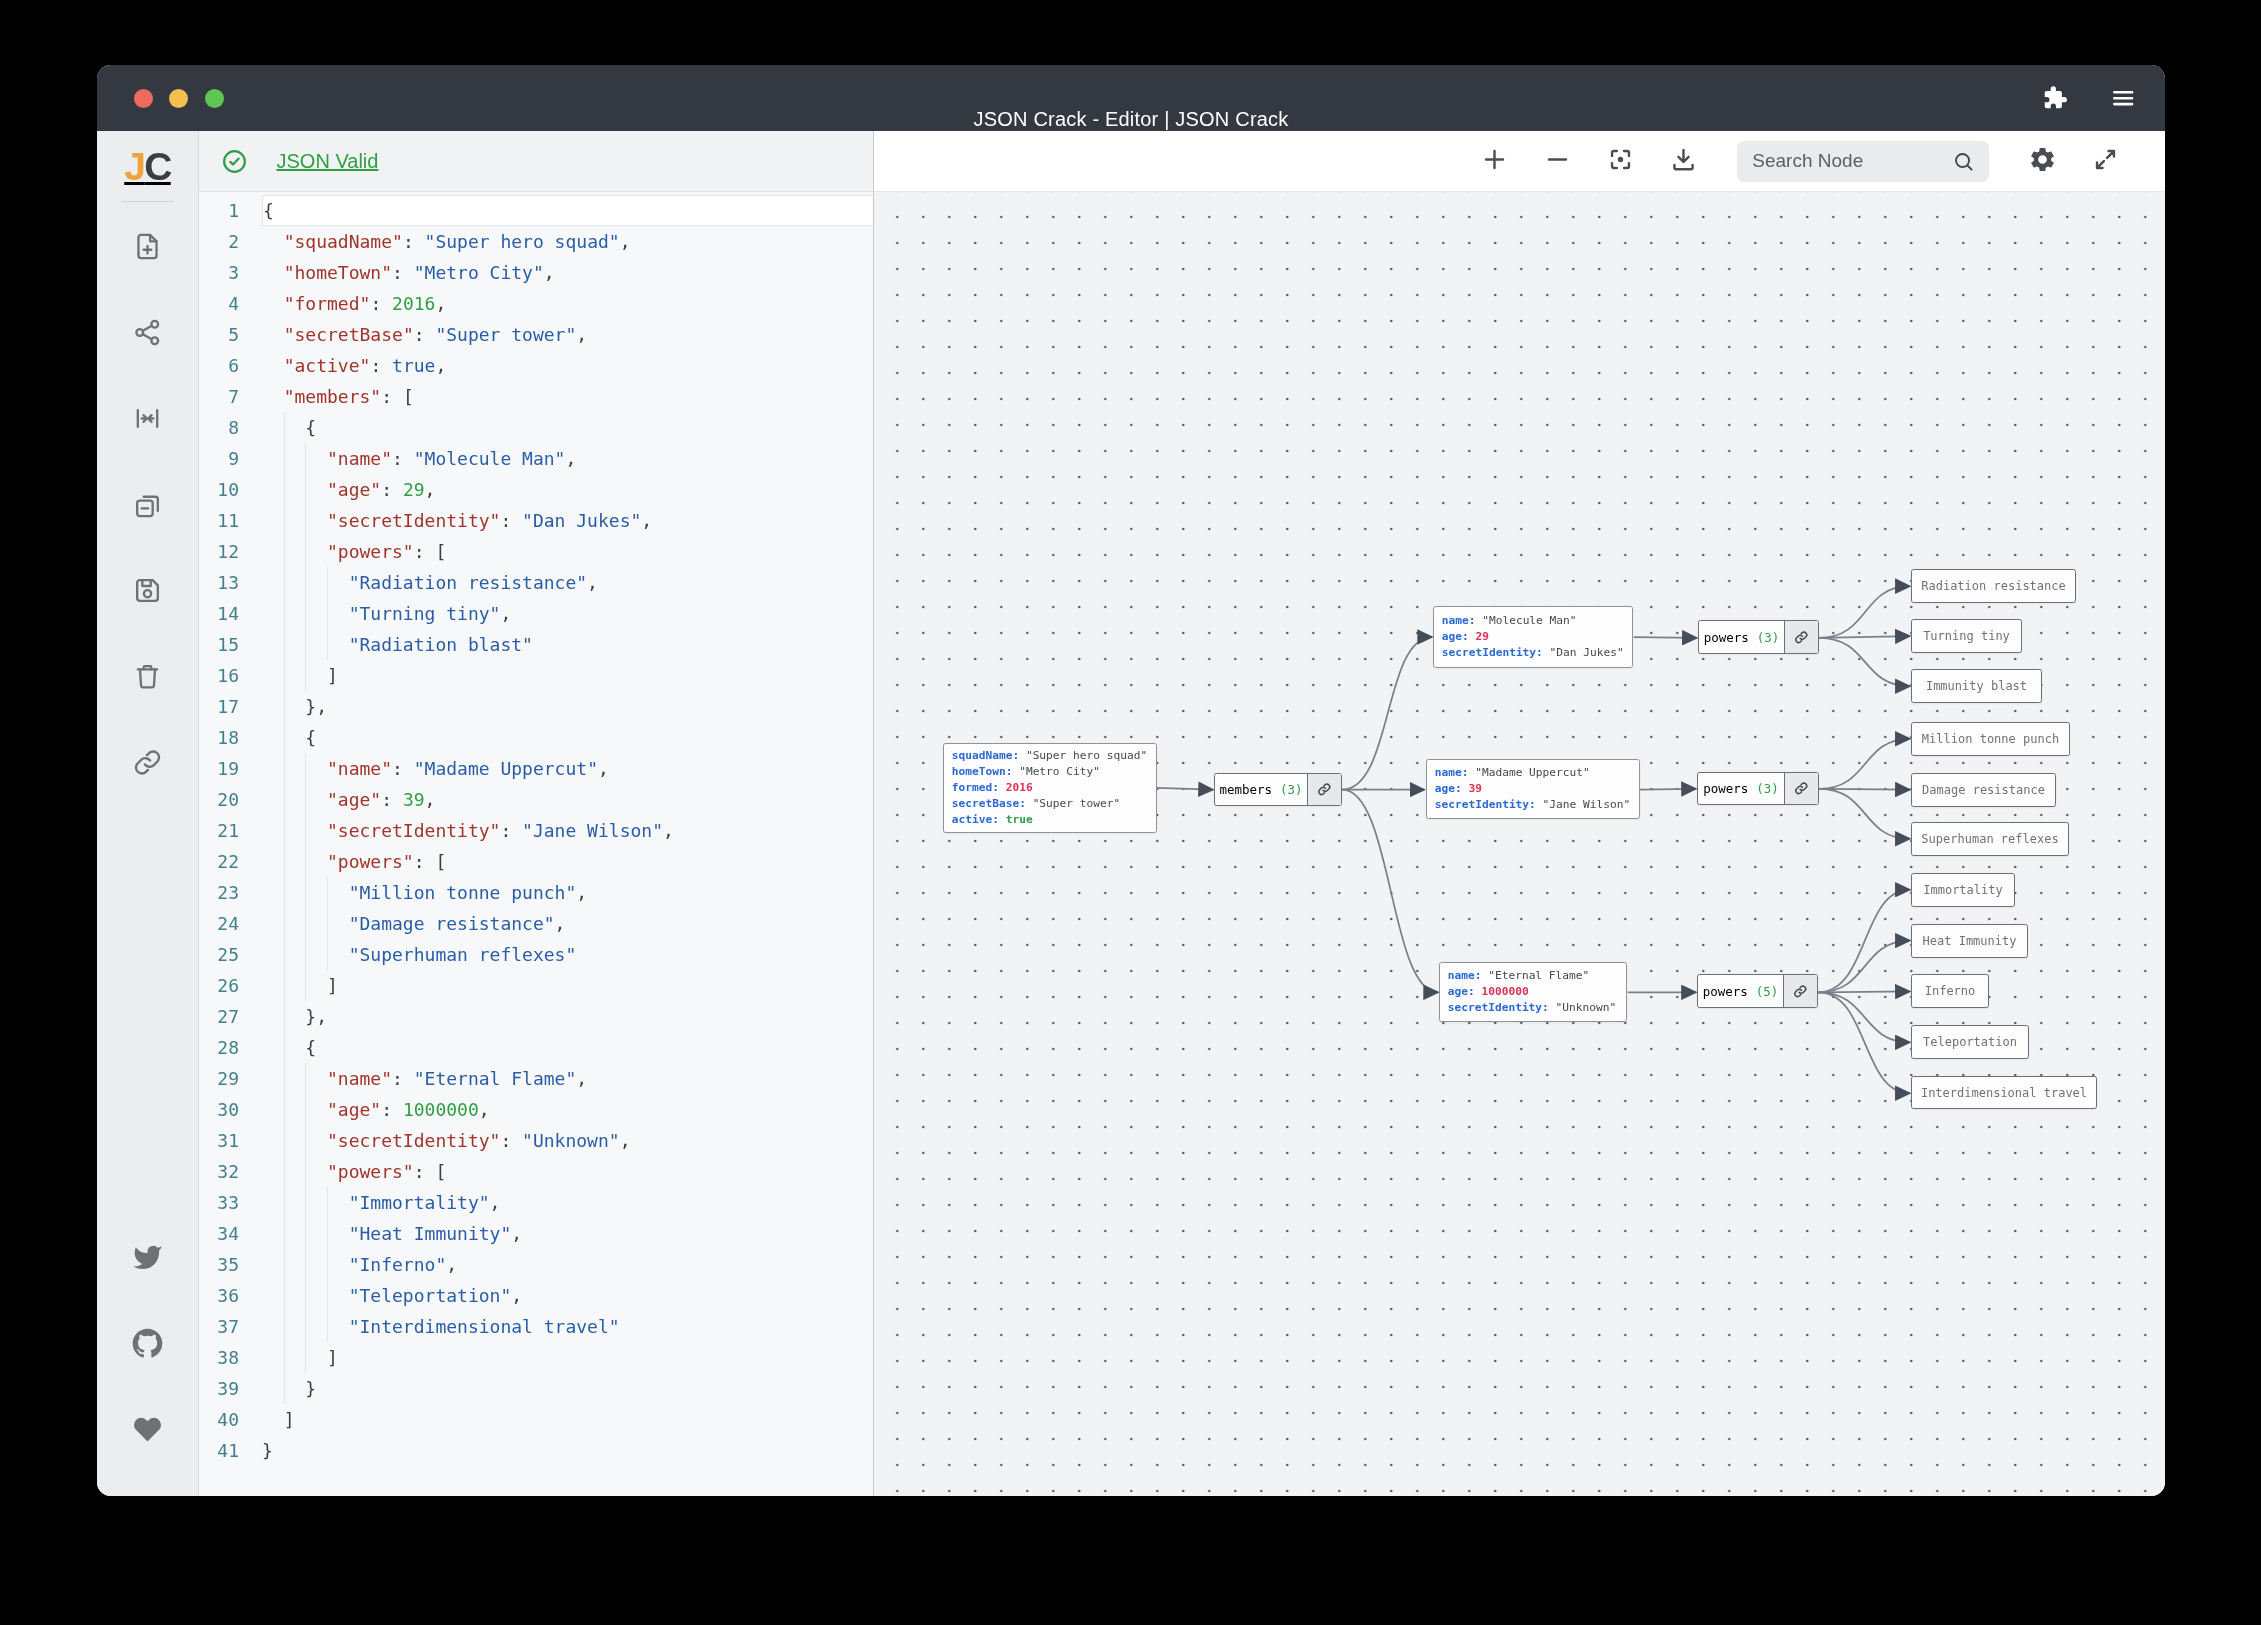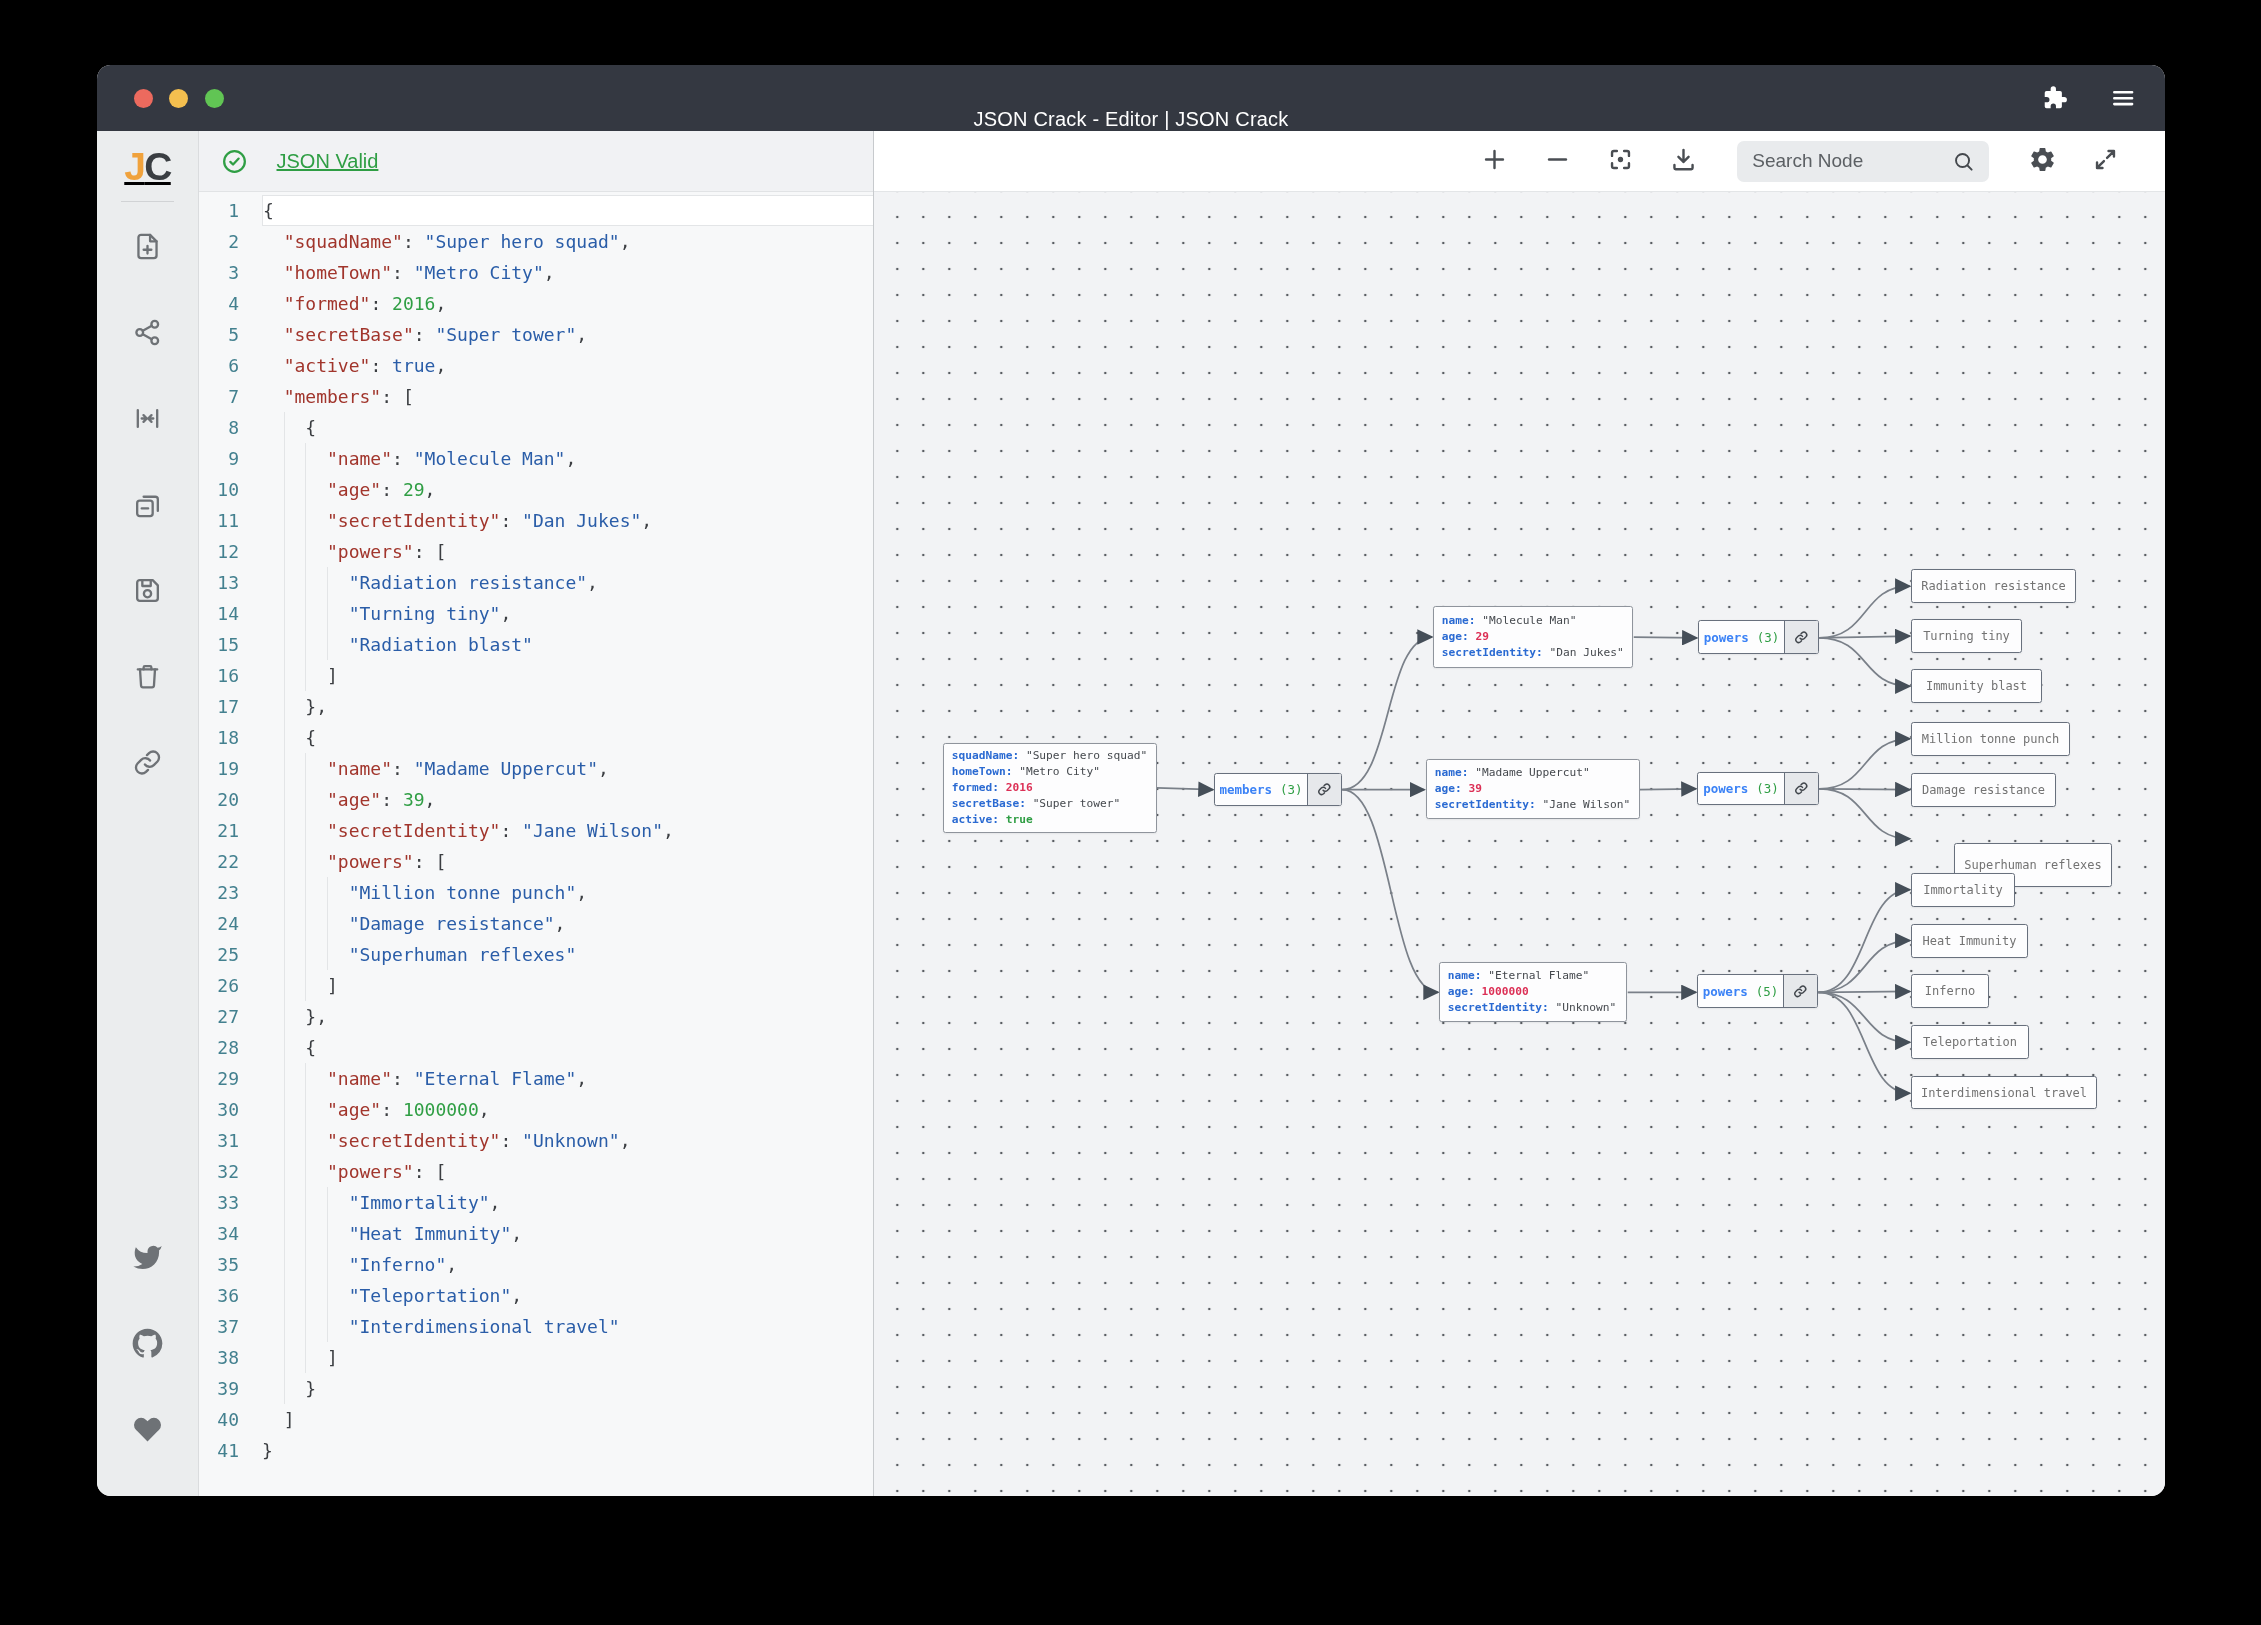--- a/index.html
+++ b/index.html
@@ -67,21 +67,21 @@
   #edges { position:absolute; left:0; top:0; width:100%; height:100%; }
 
   .gnode { position:absolute; background:#fdfdfe; border:1.3px solid #8f949c; border-radius:2.6px;
            font-family:"DejaVu Sans Mono", monospace; box-shadow:0 0.9px 1.7px rgba(0,0,0,.06); cursor:pointer; }
   .gnode.object { display:flex; flex-direction:column; justify-content:center; padding:5.2px 7.8px; }
   .gnode.object .row { font-size:11.2px; line-height:16px; white-space:pre; }
   .nk { color:#2a6ad2; font-weight:700; }
   .vs { color:#45494e; } .vn { color:#dc3056; font-weight:700; } .vb { color:#2f9e44; font-weight:700; }
   .gnode.ref { display:flex; border-color:#68707d; padding:0; }
   .ref-label { flex:1; display:flex; align-items:center; justify-content:center; gap:7.8px; font-size:12.5px; white-space:pre; }
-  .ref-key { color:#3b82f6; font-weight:700; }
+  .ref-key { color:#000000; font-weight:400; }
   .ref-count { color:#2f9e44; }
   .ref-link { width:34px; flex:0 0 auto; border-left:1.3px solid #68707d; background:#e6e8eb;
               display:flex; align-items:center; justify-content:center; color:#42474d; border-radius:0 0.9px 0.9px 0; }
   .ref-link svg { width:14.6px; height:14.6px; }
   .gnode.leaf { display:flex; align-items:center; justify-content:center; color:#737373;
                 font-size:12px; font-weight:500; border-color:#68707d; white-space:pre; }
 </style>
 </head>
 <body>
 
@@ -508,21 +508,21 @@
                 <path d="M10 13.5a4.6 4.6 0 0 0 6.9.5l2.8-2.8a4.6 4.6 0 0 0-6.5-6.5L11.6 6.3"></path>
                 <path d="M14 10.5a4.6 4.6 0 0 0-6.9-.5l-2.8 2.8a4.6 4.6 0 0 0 6.5 6.5l1.6-1.6"></path>
               </svg>
             </div>
           </div>
           <div class="gnode leaf" style="left: 1037px; top: 377px; width: 165px; height: 34px;"><span>Radiation resistance</span></div>
           <div class="gnode leaf" style="left: 1037px; top: 427px; width: 111px; height: 34px;"><span>Turning tiny</span></div>
           <div class="gnode leaf" style="left: 1037px; top: 477px; width: 131px; height: 34px;"><span>Immunity blast</span></div>
           <div class="gnode leaf" style="left: 1037px; top: 530px; width: 159px; height: 34px;"><span>Million tonne punch</span></div>
           <div class="gnode leaf" style="left: 1037px; top: 581px; width: 145px; height: 34px;"><span>Damage resistance</span></div>
-          <div class="gnode leaf" style="left: 1037px; top: 651px; width: 158px; height: 44px; margin-left: 43px;"><span>Superhuman reflexes</span></div>
+          <div class="gnode leaf" style="left: 1037px; top: 630px; width: 158px; height: 34px;"><span>Superhuman reflexes</span></div>
           <div class="gnode leaf" style="left: 1037px; top: 681px; width: 104px; height: 34px;"><span>Immortality</span></div>
           <div class="gnode leaf" style="left: 1037px; top: 732px; width: 117px; height: 34px;"><span>Heat Immunity</span></div>
           <div class="gnode leaf" style="left: 1037px; top: 782px; width: 78px; height: 34px;"><span>Inferno</span></div>
           <div class="gnode leaf" style="left: 1037px; top: 833px; width: 118px; height: 34px;"><span>Teleportation</span></div>
           <div class="gnode leaf" style="left: 1037px; top: 884px; width: 186px; height: 33px;"><span>Interdimensional travel</span></div>
         </div>
     </div>
 
   </div>
 </div>

